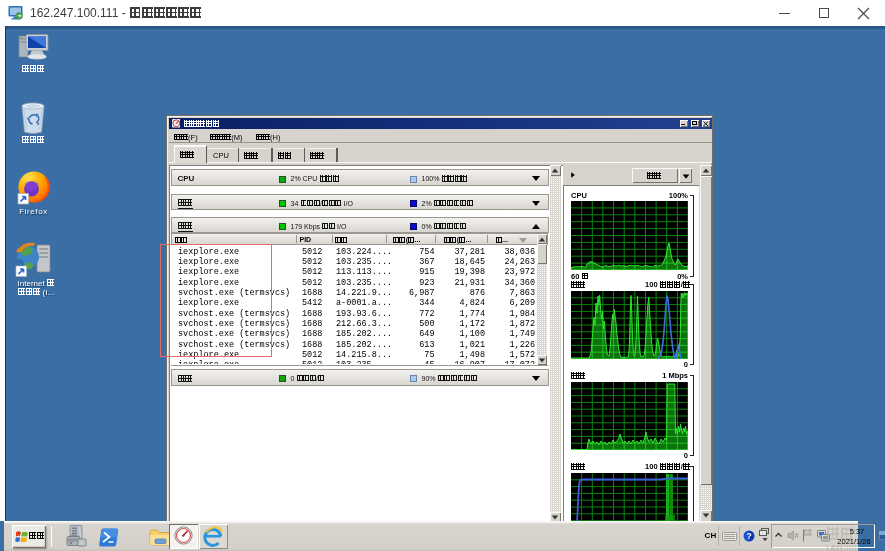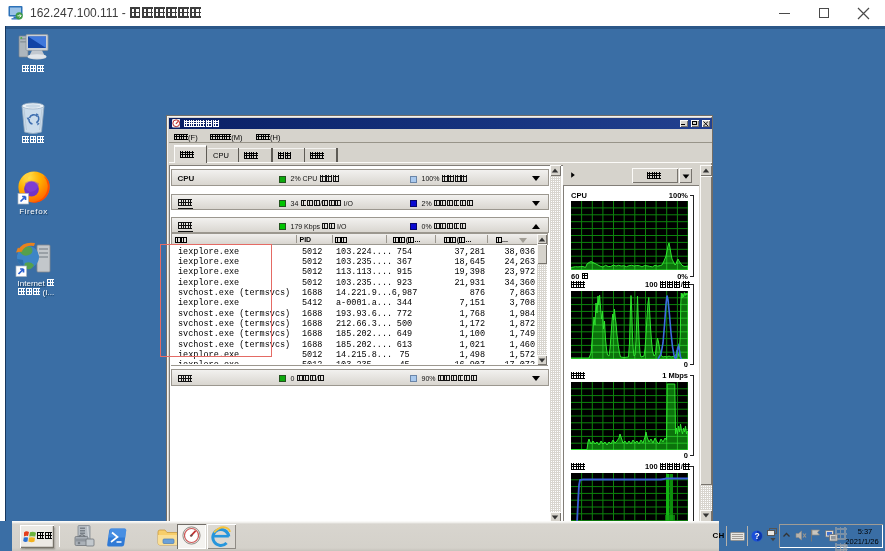--- a/index.html
+++ b/index.html
@@ -21,21 +21,21 @@
 
 .bar{position:absolute;left:1.5px;width:378px;height:17px;background:linear-gradient(#f2f1ef,#d9d6d0);border:1px solid #9b978f;}
 .bar .ttl{position:absolute;left:6px;top:4px;font-size:8px;font-weight:bold;color:#111}
 .sq{position:absolute;top:5.5px;width:7px;height:7px;border:1px solid #23521f}
 .btxt{position:absolute;top:5px;font-size:7px;color:#111;white-space:nowrap}
 .drop{position:absolute;right:3px;top:2.5px;width:17px;height:12px;display:flex;align-items:center;justify-content:center}
 
 .trow{position:absolute;left:2px;width:365px;height:10.34px;font-family:"Liberation Mono",monospace;font-size:8.5px;color:#000;white-space:nowrap}
 .trow i{font-style:normal;position:absolute;top:0.2px}
 .c1{left:3px}.c2{left:127px;width:20px;text-align:right}.c3{left:161px}
-.c4{width:60px;left:199.5px;text-align:center}.c5{width:60px;left:250px;text-align:right}.c6{width:60px;left:300px;text-align:right}
+.c4{width:60px;left:199.5px;text-align:right}.c5{width:60px;left:250px;text-align:right}.c6{width:60px;left:300px;text-align:right}
 .hsep{position:absolute;top:1px;bottom:1px;width:1px;background:#9a968e}
 </style></head>
 <body>
 
 <div class="ab" id="rdpbar" style="left:0;top:0;width:885px;height:26px;background:#fff">
   <svg class="ab" style="left:8px;top:5px" width="15" height="15" viewBox="0 0 15 15">
     <rect x="0.5" y="1" width="14" height="10.5" rx="1" fill="#2c71b8"></rect>
     <rect x="2" y="2.5" width="11" height="7.5" fill="#9cc3e8"></rect>
     <rect x="5.5" y="11.5" width="4" height="1.8" fill="#2c71b8"></rect>
     <rect x="3.5" y="13.2" width="8" height="1.3" fill="#2c71b8"></rect>
@@ -256,29 +256,29 @@
           <i class="c3">14.221.9...</i>
           <i class="c4">6,987</i>
           <i class="c5">876</i>
           <i class="c6">7,863</i>
         </div>
 <div class="trow" style="top:133.70px">
           <i class="c1">iexplore.exe</i>
           <i class="c2">5412</i>
           <i class="c3">a-0001.a...</i>
           <i class="c4">344</i>
-          <i class="c5">7,151</i>
-          <i class="c6">3,708</i>
+          <i class="c5">4,824</i>
+          <i class="c6">6,209</i>
         </div>
 <div class="trow" style="top:144.04px">
           <i class="c1">svchost.exe (termsvcs)</i>
           <i class="c2">1688</i>
           <i class="c3">193.93.6...</i>
           <i class="c4">772</i>
-          <i class="c5">1,768</i>
+          <i class="c5">1,774</i>
           <i class="c6">1,984</i>
         </div>
 <div class="trow" style="top:154.38px">
           <i class="c1">svchost.exe (termsvcs)</i>
           <i class="c2">1688</i>
           <i class="c3">212.66.3...</i>
           <i class="c4">500</i>
           <i class="c5">1,172</i>
           <i class="c6">1,872</i>
         </div>
@@ -289,21 +289,21 @@
           <i class="c4">649</i>
           <i class="c5">1,100</i>
           <i class="c6">1,749</i>
         </div>
 <div class="trow" style="top:175.06px">
           <i class="c1">svchost.exe (termsvcs)</i>
           <i class="c2">1688</i>
           <i class="c3">185.202....</i>
           <i class="c4">613</i>
           <i class="c5">1,021</i>
-          <i class="c6">1,460</i>
+          <i class="c6">1,226</i>
         </div>
 <div class="trow" style="top:185.40px">
           <i class="c1">iexplore.exe</i>
           <i class="c2">5012</i>
           <i class="c3">14.215.8...</i>
           <i class="c4">75</i>
           <i class="c5">1,498</i>
           <i class="c6">1,572</i>
         </div>
 <div class="trow" style="top:195.74px">
@@ -567,21 +567,21 @@
           <div class="tu" style="border-bottom-color:#333;transform:scale(0.8)"></div>
         </div>
       <div class="rz ab" style="left:0;top:11px;width:12px;height:309px"></div>
       <div class="sbtn ab" style="left:0;top:345px;width:12px;height:11.5px">
           <div class="td" style="border-top-color:#333;transform:scale(0.8)"></div>
         </div>
     </div>
   </div>
 </div>
 <div id="annot" class="ab" style="left:160px;top:243.5px;width:111.5px;height:113.5px;border:1px solid #e46a64"></div>
-<div id="taskbar" class="ab" style="left:12px;top:520.5px;width:707px;height:30.5px;background:linear-gradient(#fefefd 0,#f0efec 1.5px,#d8d5cf 3px,#d4d1ca 27px,#c9c5be 29.5px,#b1ada5 30.5px)">
+<div id="taskbar" class="ab" style="left:4px;top:520.5px;width:854px;height:30.5px;background:linear-gradient(#fefefd 0,#f0efec 1.5px,#d8d5cf 3px,#d4d1ca 27px,#c9c5be 29.5px,#b1ada5 30.5px)">
 
   <div class="ab" style="left:8px;top:4px;width:33.5px;height:23px;background:#eceae5;box-shadow:inset 1px 1px 0 #fff,inset -1.2px -1.2px 0 #767269,1px 1.5px 1.5px rgba(80,78,72,0.45)">
     <svg class="ab" style="left:3px;top:4.5px" width="14" height="14" viewBox="0 0 14 14">
       <path d="M1 3.5 Q3 1.5 6 3 L5 7 Q2.5 6.5 1 7.5z" fill="#e43e1c"></path>
       <path d="M7 3.2 Q10 2 13 3.8 L12.2 7.6 Q9.5 6.8 6.2 7.4z" fill="#6cb33e"></path>
       <path d="M0.8 8.5 Q3 8 5 8.5 L4.5 12.5 Q2 13.5 0.2 12z" fill="#2a6fd0"></path>
       <path d="M6 8.6 Q9.5 8 12 8.8 L11.5 12.6 Q8.5 13.8 5.4 12.4z" fill="#f2b21e"></path>
     </svg>
     <div class="ab" style="left:17px;top:7px;font-size:8px;font-weight:bold;color:#000"><span class="j"></span><span class="j"></span></div>
   </div>

